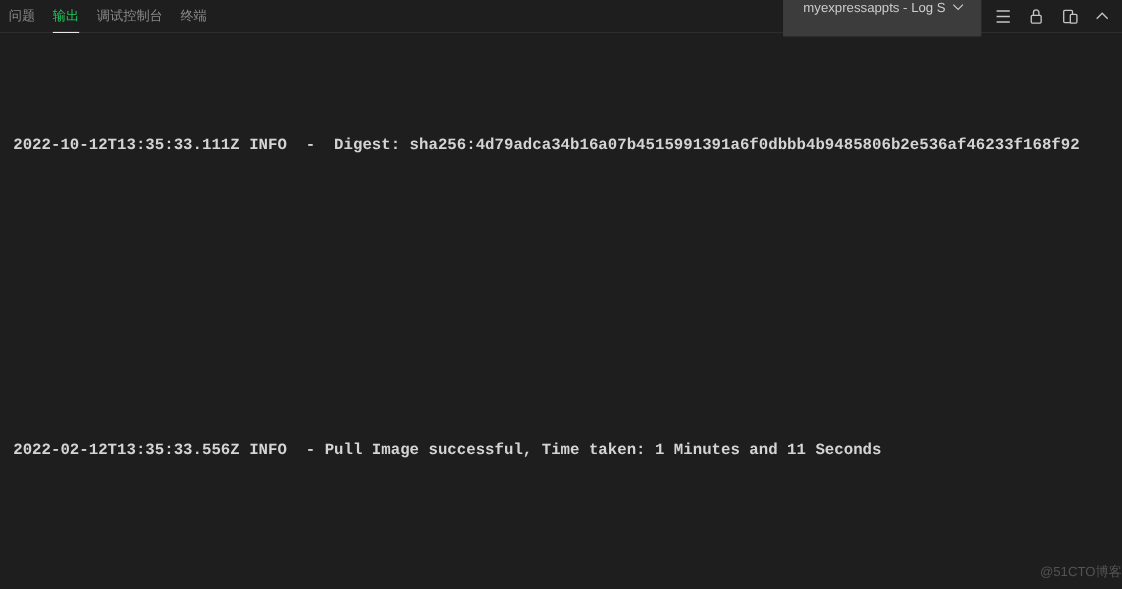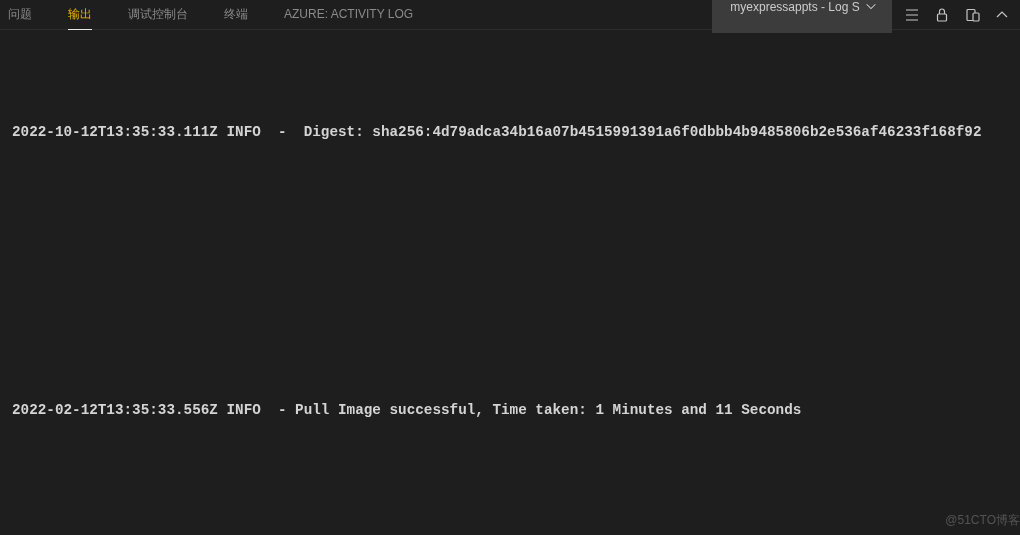--- a/index.html
+++ b/index.html
@@ -20,32 +20,32 @@
     .panel-header {
       display: flex;
       align-items: center;
       height: 30px;
       padding: 0 8px;
       background: #1e1e1e;
       border-bottom: 1px solid #2d2d2d;
     }
     .tabs {
       display: flex;
-      gap: 36px;
+      gap: 16px;
       align-items: center;
     }
     .tab {
       color: #8a8a8a;
       font-size: 12px;
       cursor: pointer;
       padding: 6px 0;
       border-bottom: 1px solid transparent;
     }
     .tab.active {
-      color: #eab308;
+      color: #22c55e;
       border-bottom: 1px solid #e7e7e7;
     }
     .spacer {
       flex: 1;
     }
     .right-controls {
       display: flex;
       align-items: center;
       gap: 10px;
     }
@@ -103,21 +103,20 @@
   </style>
 </head>
 <body>
 
 <div class="panel-header">
   <div class="tabs">
     <div class="tab">问题</div>
     <div class="tab active">输出</div>
     <div class="tab">调试控制台</div>
     <div class="tab">终端</div>
-    <div class="tab">AZURE: ACTIVITY LOG</div>
   </div>
   <div class="spacer"></div>
   <div class="right-controls">
     <div class="dropdown">
       <span>myexpressappts - Log S</span>
       <span class="chevron">
         <svg viewBox="0 0 16 16" width="14" height="14" fill="none" stroke="currentColor" stroke-width="1.2">
             <path d="M3 6l5 5 5-5"></path>
           </svg>
       </span>

